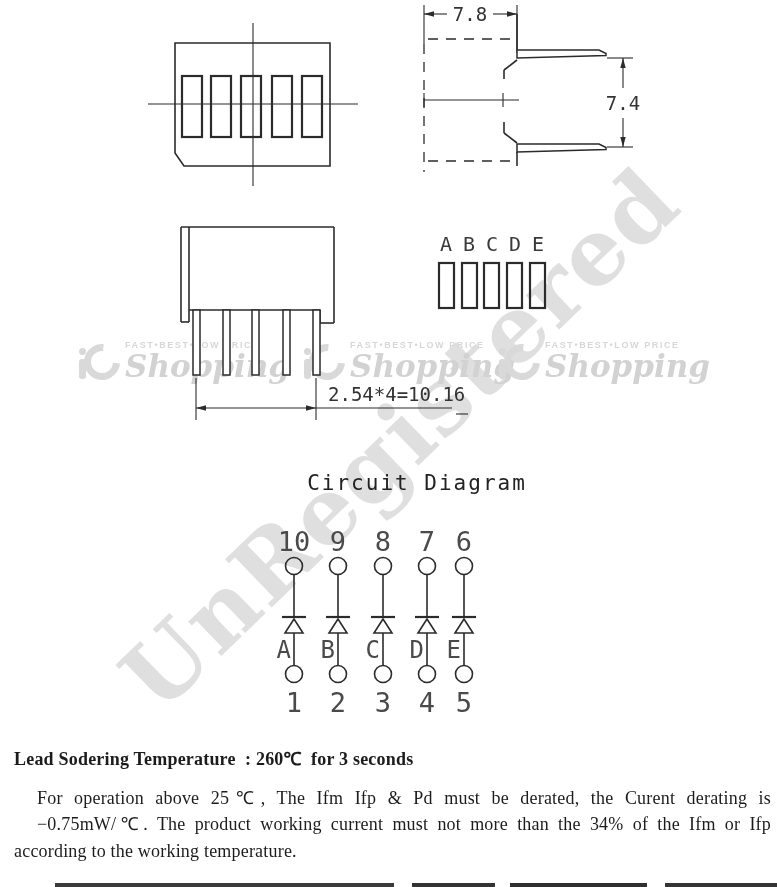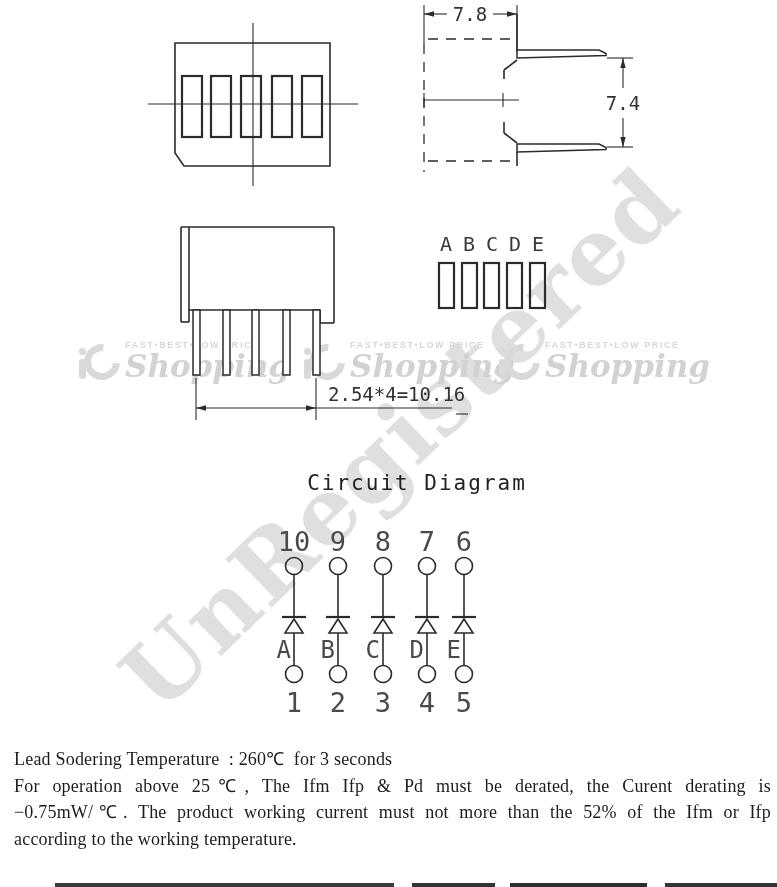--- a/index.html
+++ b/index.html
@@ -34,22 +34,22 @@
   .arrow{fill:#2b2b2b;stroke:none;}
   text{fill:#333;font-family:"DejaVu Sans Mono",monospace;}
   .t-dim{font-size:19px;}
   .t-seg{font-size:20px;fill:#3a3a3a;}
   .t-title{font-size:21px;letter-spacing:2px;fill:#222;}
   .t-pin{font-size:27px;fill:#4a4a4a;}
   .t-dl{font-size:24px;fill:#4a4a4a;}
   
   .notes{position:absolute;left:14px;top:746px;width:757px;z-index:2;
     font-size:18px;line-height:26.5px;color:#1c1c1c;letter-spacing:0.2px;}
-  .sold{white-space:pre;}
-  .just{text-align:justify;text-align-last:justify;}
+  .sold{margin-bottom:12px;white-space:pre;font-weight:bold;}
+  .just{text-align:justify;text-align-last:justify;margin-left:23px;}
   
   .cutbar{position:absolute;left:55px;top:883px;width:722px;height:4px;z-index:2;
     background:linear-gradient(90deg,#3a3a3a 0 47%,transparent 47% 49.5%,
       #333 49.5% 61%,transparent 61% 63%,#2f2f2f 63% 82%,transparent 82% 84.5%,#343434 84.5% 100%);}
 </style>
 </head>
 <body>
 
 <div class="page">
 
@@ -234,18 +234,18 @@
       <text class="t-pin" x="338" y="712" text-anchor="middle">2</text>
       <text class="t-pin" x="383" y="712" text-anchor="middle">3</text>
       <text class="t-pin" x="427" y="712" text-anchor="middle">4</text>
       <text class="t-pin" x="464" y="712" text-anchor="middle">5</text>
     </g>
   </svg>
 
   <div class="notes">
     <div class="sold">Lead Sodering Temperature  : 260℃  for 3 seconds</div>
     <div class="just">For operation above 25℃, The Ifm Ifp &amp; Pd must be derated,  the Curent derating is</div>
-    <div class="just">−0.75mW/℃.  The product working current must not more than the 52% of the Ifm or Ifp</div>
+    <div class="just">−0.75mW/℃.  The product working current must not more than the 34% of the Ifm or Ifp</div>
     <div>according to the working temperature.</div>
   </div>
 
   <div class="cutbar"></div>
 </div>
 
 </body></html>

